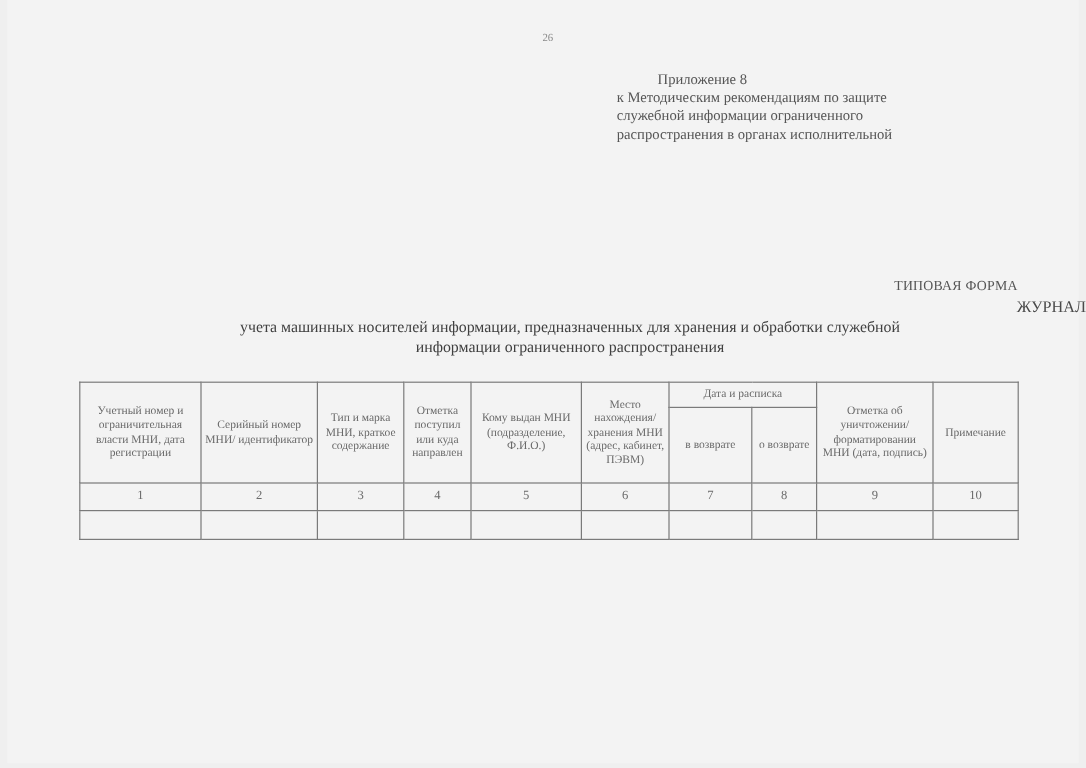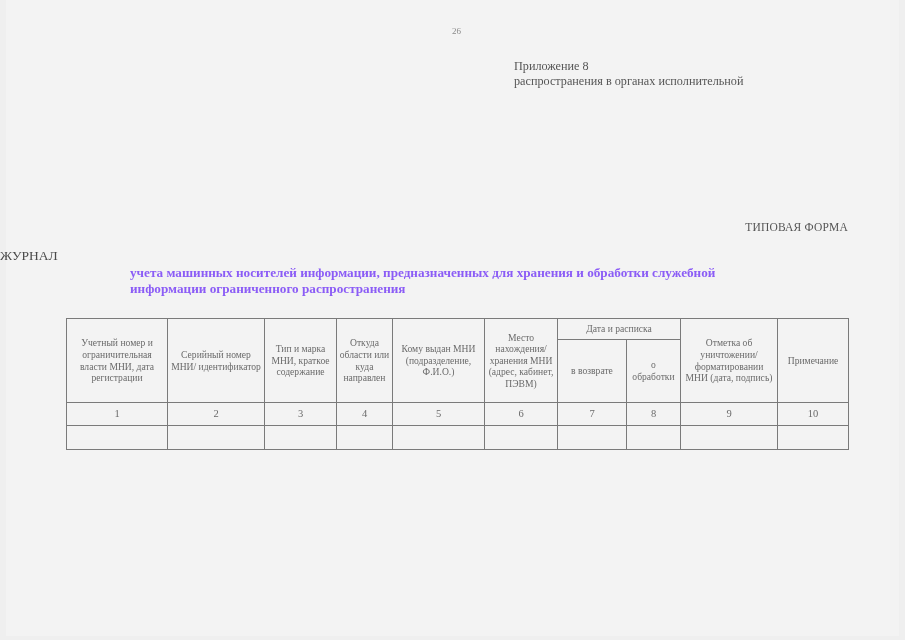--- a/index.html
+++ b/index.html
@@ -15,33 +15,33 @@
     background: #f3f3f3;
   }
   .page-number {
     position: absolute; left: 452px; top: 26px;
     font-size: 9px; color: #8a8a8a; text-align: right;
   }
   .appendix {
     position: absolute; left: 514px; top: 59px; width: 340px;
     font-size: 12.2px; line-height: 15.2px; color: #555;
   }
-  .appendix .title { display: block; }
+  .appendix .title { display: block; margin-left: 34px; }
   .form-type {
-    position: absolute; right: 57px; top: 221px;
+    position: absolute; right: 57px; top: 233px;
     font-size: 11.5px; color: #555; letter-spacing: 0.2px;
   }
   .journal-title {
     position: absolute; left: 0; width: 905px; top: 248px;
-    text-align: left; font-size: 13.5px; color: #4a4a4a;
+    text-align: right; font-size: 13.5px; color: #4a4a4a;
   }
   .journal-subtitle {
     position: absolute; left: 130px; width: 690px; top: 265px;
-    text-align: left; font-size: 13.2px; line-height: 15.5px;
-    font-weight: bold; color: #8b5cf6;
+    text-align: center; font-size: 13.2px; line-height: 15.5px;
+    font-weight: normal; color: #404040;
   }
   table.log {
     position: absolute; left: 66px; top: 318px;
     width: 782px;
     border-collapse: collapse;
     table-layout: fixed;
     font-size: 9.6px; line-height: 11.6px; color: #6a6a6a;
   }
   table.log td, table.log th {
     border: 1px solid #7a7a7a;
@@ -55,20 +55,22 @@
 </style>
 </head>
 <body>
 
 <div class="page"></div>
 
 <div class="page-number">26</div>
 
 <div class="appendix">
   <span class="title">Приложение 8</span>
+  <span style="display:block">к Методическим рекомендациям по защите</span>
+  <span style="display:block">служебной информации ограниченного</span>
   <span style="display:block">распространения в органах исполнительной</span>
 </div>
 
 <div class="form-type">ТИПОВАЯ ФОРМА</div>
 
 <div class="journal-title">ЖУРНАЛ</div>
 <div class="journal-subtitle">
   <span style="display:block">учета машинных носителей информации, предназначенных для хранения и обработки служебной</span>
   <span style="display:block">информации ограниченного распространения</span>
 </div>
@@ -84,30 +86,30 @@
     <col style="width:69px">
     <col style="width:54px">
     <col style="width:97px">
     <col style="width:71px">
   </colgroup>
   <tbody>
       <tr class="hdr1">
     <th rowspan="2">Учетный номер и ограничительная власти МНИ, дата регистрации</th>
     <th rowspan="2">Серийный номер МНИ/ идентификатор</th>
     <th rowspan="2">Тип и марка МНИ, краткое содержание</th>
-    <th rowspan="2">Откуда области или куда направлен</th>
+    <th rowspan="2">Отметка поступил или куда направлен</th>
     <th rowspan="2">Кому выдан МНИ (подразделение, Ф.И.О.)</th>
     <th rowspan="2">Место нахождения/ хранения МНИ (адрес, кабинет, ПЭВМ)</th>
     <th colspan="2">Дата и расписка</th>
     <th rowspan="2">Отметка об уничтожении/ форматировании МНИ (дата, подпись)</th>
     <th rowspan="2">Примечание</th>
   </tr>
   <tr class="hdr2">
     <th>в возврате</th>
-    <th>о обработки</th>
+    <th>о возврате</th>
   </tr>
   <tr class="nums">
     <td>1</td>
     <td>2</td>
     <td>3</td>
     <td>4</td>
     <td>5</td>
     <td>6</td>
     <td>7</td>
     <td>8</td>

